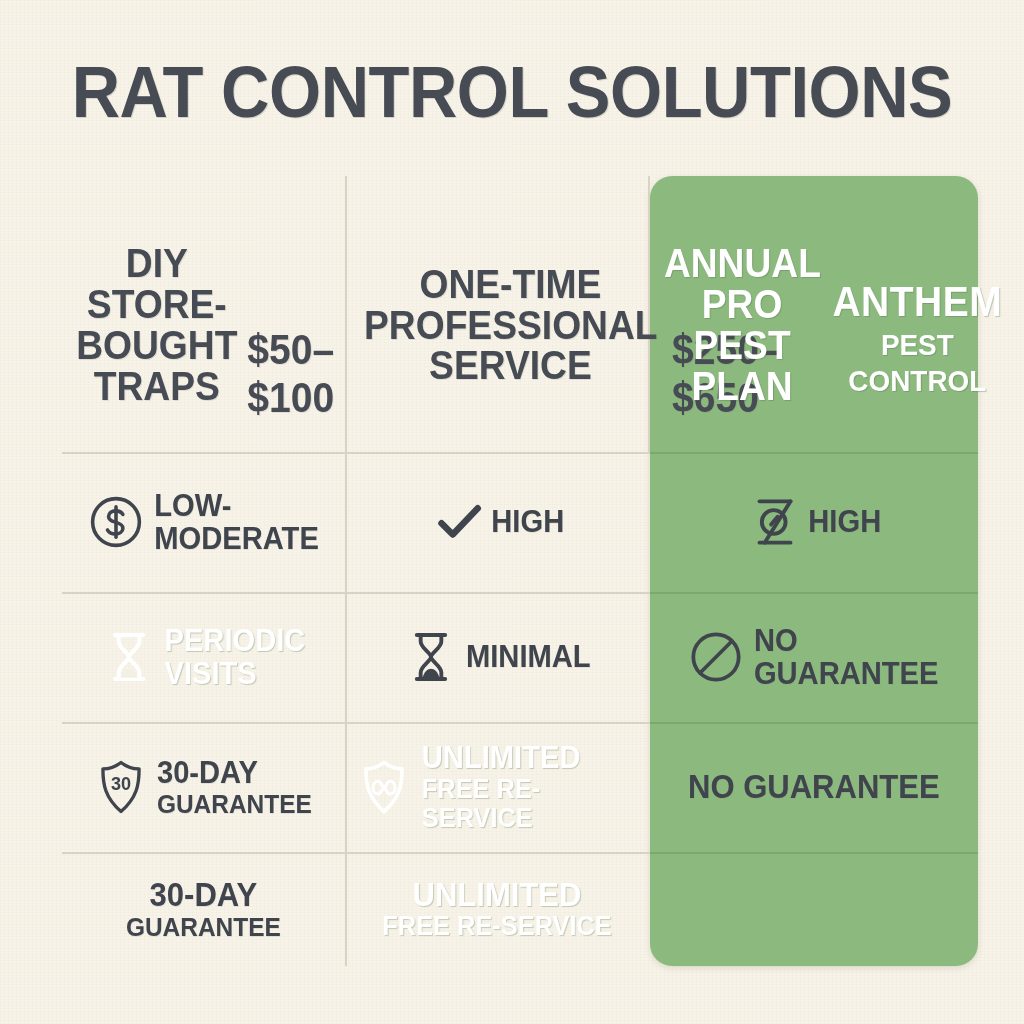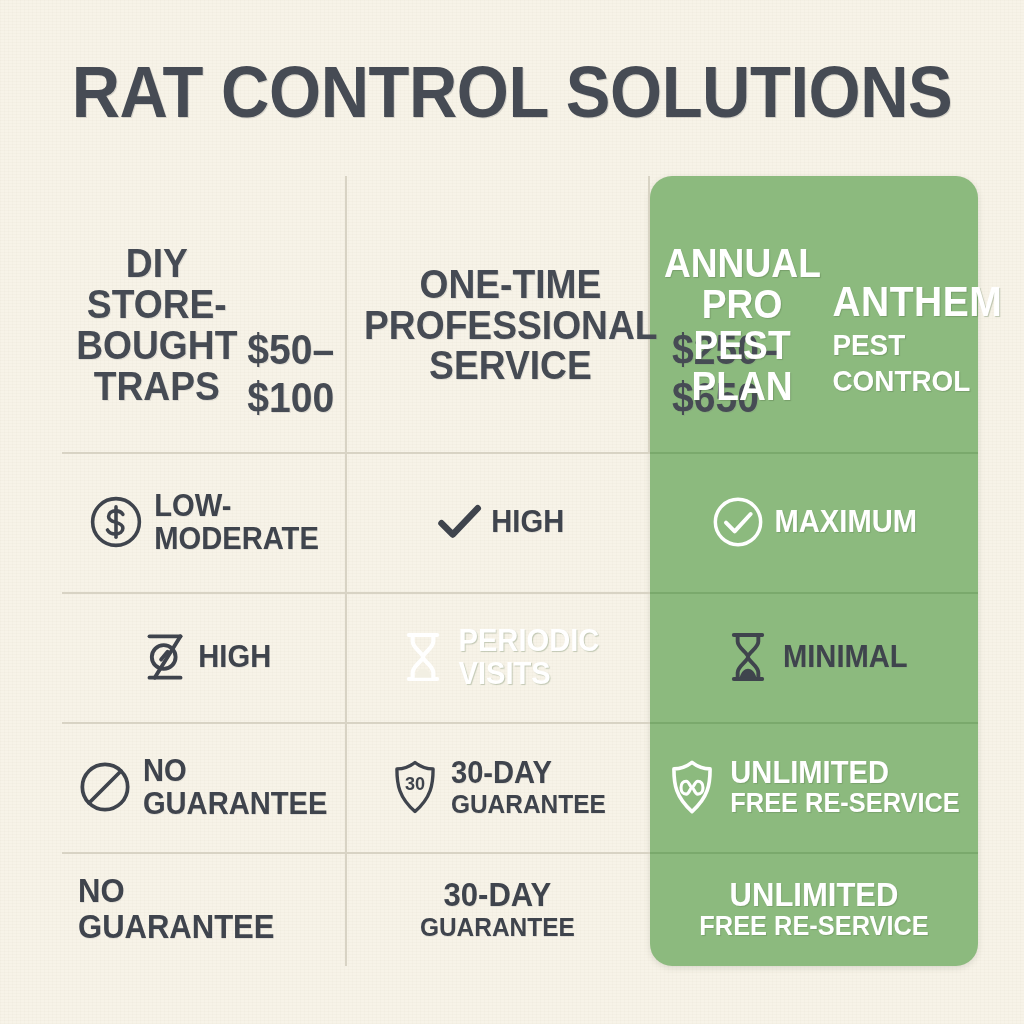--- a/index.html
+++ b/index.html
@@ -76,21 +76,21 @@
     text-shadow:1px 1px 0 rgba(120,120,120,.18);
   }
   .col-price{
     margin-top:auto; margin-bottom:26px;
     font-size:42px; font-weight:700; color:#464b54;
     transform:scaleX(.93);
     text-shadow:1px 1px 0 rgba(120,120,120,.18);
   }
   
   .col-head.green .col-title{ color:#ffffff; text-shadow:1px 1px 1px rgba(80,110,70,.35); }
-  .brand-block{ margin-top:30px; text-align:left; }
+  .brand-block{ margin-top:30px; text-align:center; }
   .brand-name{
     font-size:42px; font-weight:700; color:#fff; line-height:1;
     transform:scaleX(.93); letter-spacing:.5px;
     text-shadow:1px 1px 1px rgba(80,110,70,.35);
   }
   .brand-sub{
     font-size:30px; font-weight:600; color:#fff; line-height:1.2; margin-top:4px;
     transform:scaleX(.93);
     text-shadow:1px 1px 1px rgba(80,110,70,.35);
   }
@@ -170,29 +170,20 @@
 
     <div class="cell feature">
       <span class="ico">
         <svg width="60" height="60" viewBox="0 0 48 48" fill="none" stroke="#3f444d" stroke-width="5.2" stroke-linecap="round" stroke-linejoin="round">
           <path d="M10 25l9 9L39 13"></path>
         </svg>
       </span>
       <span class="txt">HIGH</span>
     </div>
 
-    <div class="cell feature green">
-      <span class="ico">
-        <svg width="64" height="64" viewBox="0 0 48 48" fill="none" stroke="#ffffff" stroke-width="2.6">
-          <circle cx="24" cy="24" r="17"></circle>
-          <path d="M15 24.5l6.5 6.5L33.5 18" stroke-width="3" stroke-linecap="round" stroke-linejoin="round"></path>
-        </svg>
-      </span>
-      <span class="txt">MAXIMUM</span>
-    </div>
 
     <div class="cell feature">
       <span class="ico">
         <svg width="62" height="62" viewBox="0 0 48 48" fill="none" stroke="#3f444d" stroke-width="3" stroke-linecap="round" stroke-linejoin="round">
           <path d="M12 8h24"></path>
           <path d="M12 40h24"></path>
           <path d="M36 8L16 40"></path>
           <circle cx="23" cy="24" r="9.2"></circle>
           <path d="M26 20l-5 6"></path>
         </svg>

